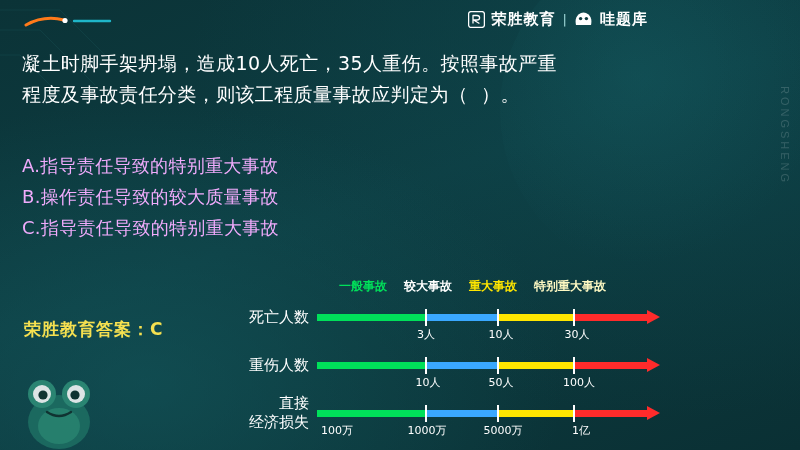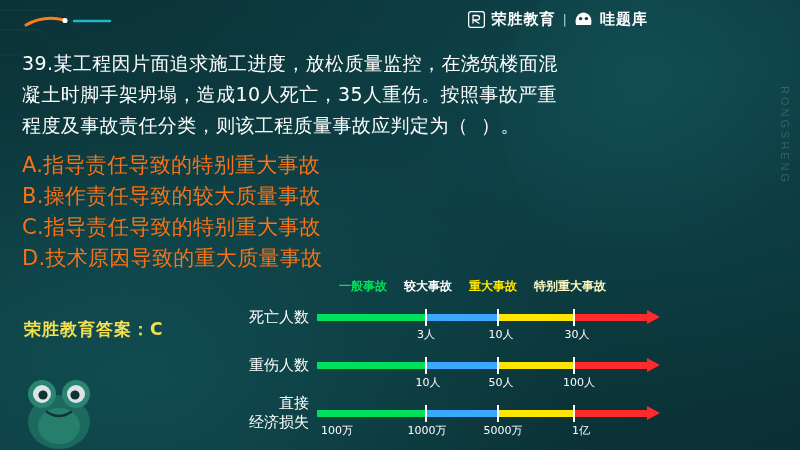--- a/index.html
+++ b/index.html
@@ -55,21 +55,21 @@
   .qwrap{
     position:absolute;left:22px;top:48px;width:756px;
     color:#ffffff;
     font-size:19px;
     line-height:31px;
     letter-spacing:0.4px;
   }
   .qline{white-space:pre;}
   .opts{
     position:absolute;left:22px;top:150px;width:700px;
-    color:#f97316;font-size:21px;line-height:31px;letter-spacing:0.3px;
+    color:#f0abfc;font-size:18px;line-height:31px;letter-spacing:0.3px;
   }
   .opt{white-space:pre;}
 
   
   .answer{
     position:absolute;left:24px;top:318px;
     color:#f5e050;font-size:17px;font-weight:bold;letter-spacing:1px;
   }
   .answer .val{color:#f5e050;}
 
@@ -141,30 +141,28 @@
     <svg width="19" height="17" viewBox="0 0 19 17">
       <path d="M2 14 Q0.5 7 4.5 3.5 Q9.5 -0.5 14.5 3.5 Q18.5 7 17 14 Z" fill="#ffffff"></path>
       <circle cx="6.6" cy="7.6" r="1.7" fill="#0d3b3f"></circle>
       <circle cx="12.4" cy="7.6" r="1.7" fill="#0d3b3f"></circle>
     </svg>
     <span class="brand-name2">哇题库</span>
   </div>
 </div>
 
 <div class="qwrap">
-  <div class="qline">39.某工程因片面追求施工进度，放松质量监控，在浇筑楼面混</div>
   <div class="qline">凝土时脚手架坍塌，造成10人死亡，35人重伤。按照事故严重</div>
   <div class="qline">程度及事故责任分类，则该工程质量事故应判定为（  ）。</div>
 </div>
 
 <div class="opts">
   <div class="opt">A.指导责任导致的特别重大事故</div>
   <div class="opt">B.操作责任导致的较大质量事故</div>
   <div class="opt">C.指导责任导致的特别重大事故</div>
-  <div class="opt">D.技术原因导致的重大质量事故</div>
 </div>
 
 <div class="answer">
   <span>荣胜教育答案：</span><span class="val">C</span>
 </div>
 
 <svg class="mascot" viewBox="0 0 86 84">
   <g opacity="0.9">
     <ellipse cx="43" cy="56" rx="31" ry="27" fill="#1e6f63"></ellipse>
     <ellipse cx="43" cy="60" rx="21" ry="18" fill="#2b8a74"></ellipse>

